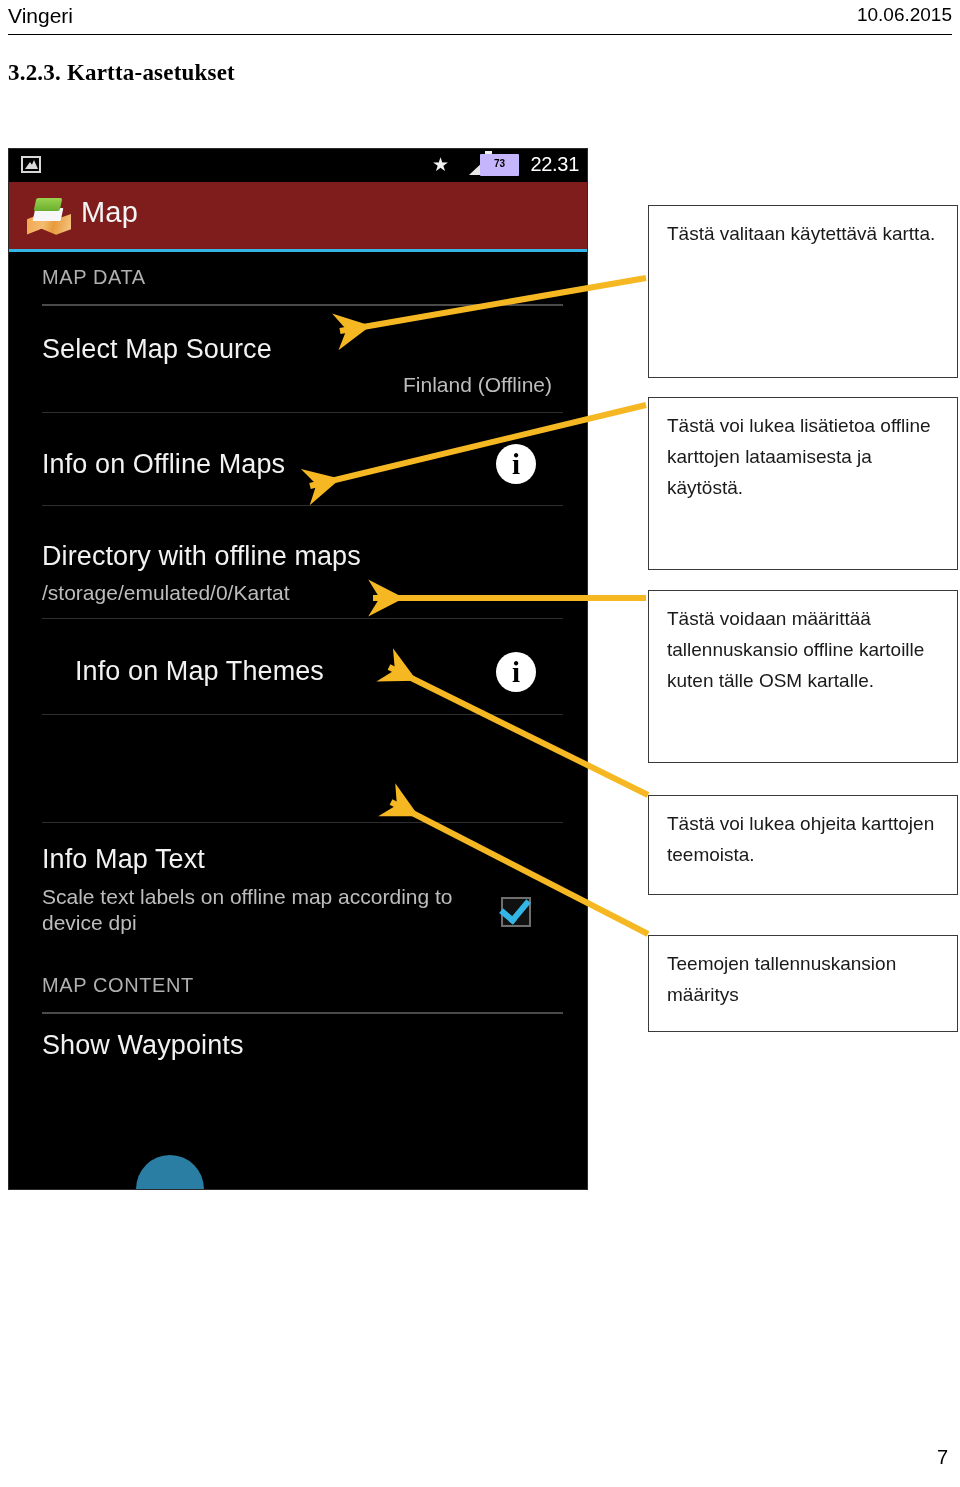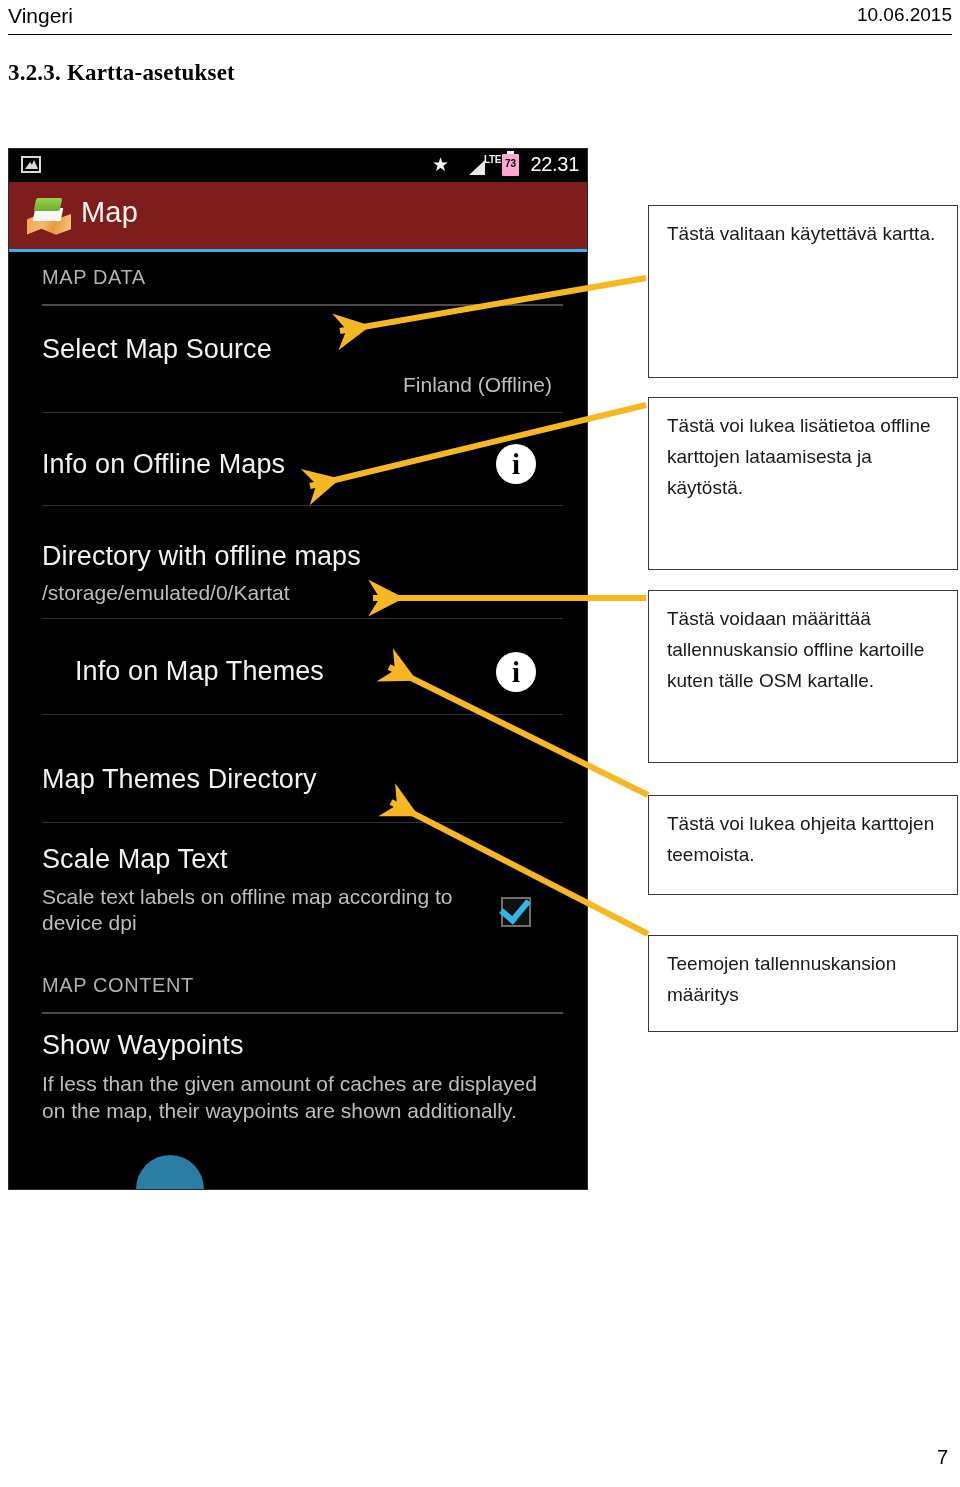--- a/index.html
+++ b/index.html
@@ -126,23 +126,24 @@
   #status-bar .sb-lte .bars {
     position: absolute;
     right: 0; bottom: 1px;
     width: 0; height: 0;
     border-left: 16px solid transparent;
     border-bottom: 15px solid #e8e8e8;
   }
   #status-bar .sb-batt {
     position: absolute;
     right: 68px; top: 5px;
-    width: 17px; height: 22px;
-    background: #f9a8d4;
+    width: 31px; height: 22px;
+    background: #c4b5fd;
     border-radius: 1px;
+    padding-left: 8px;
   }
   #status-bar .sb-batt .cap {
     position: absolute;
     left: 5px; top: -3px;
     width: 7px; height: 3px;
     background: #f0f0f0;
   }
   #status-bar .sb-batt .lvl {
     position: absolute;
     left: 1px; top: 4px;
@@ -379,34 +380,32 @@
     <div class="row-rule" style="top:253px;"></div>
 
     <div class="pref-title" style="top:289px;">Directory with offline maps</div>
     <div class="pref-summary" style="top:328px;">/storage/emulated/0/Kartat</div>
     <div class="row-rule" style="top:366px;"></div>
 
     <div class="pref-title" style="top:404px;margin-left:33px;">Info on Map Themes</div>
     <div class="info-icon" style="left:487px; top:400px;">i</div>
     <div class="row-rule" style="top:462px;"></div>
 
-    <div class="pref-title" style="top:512px;">Map Themes Directory</div>
     <div class="row-rule" style="top:570px;"></div>
 
-    <div class="pref-title" style="top:592px;">Scale Map Text</div>
+    <div class="pref-title" style="top:592px;">Info Map Text</div>
     <div class="pref-summary" style="top:632px; width:470px;">Scale text labels on offline map according to device dpi</div>
     <div class="checkbox" style="left:492px; top:645px;">
       <span class="tick"></span>
     </div>
 
     <div class="cat-header" style="top:722px;">MAP CONTENT</div>
     <div class="cat-rule" style="top:760px;"></div>
 
     <div class="pref-title" style="top:778px;">Show Waypoints</div>
-    <div class="pref-summary" style="top:818px; width:512px; line-height:27px;">If less than the given amount of caches are displayed on the map, their waypoints are shown additionally.</div>
 
     <div id="fab-partial"></div>
   </div>
 </div>
 
 <div class="callout" style="left:648px; top:205px; width:310px; height:173px;">Tästä valitaan käytettävä kartta.</div>
 
 <div class="callout" style="left:648px; top:397px; width:310px; height:173px;">Tästä voi lukea lisätietoa offline karttojen lataamisesta ja käytöstä.</div>
 
 <div class="callout" style="left:648px; top:590px; width:310px; height:173px;">Tästä voidaan määrittää tallennuskansio offline kartoille kuten tälle OSM kartalle.</div>

